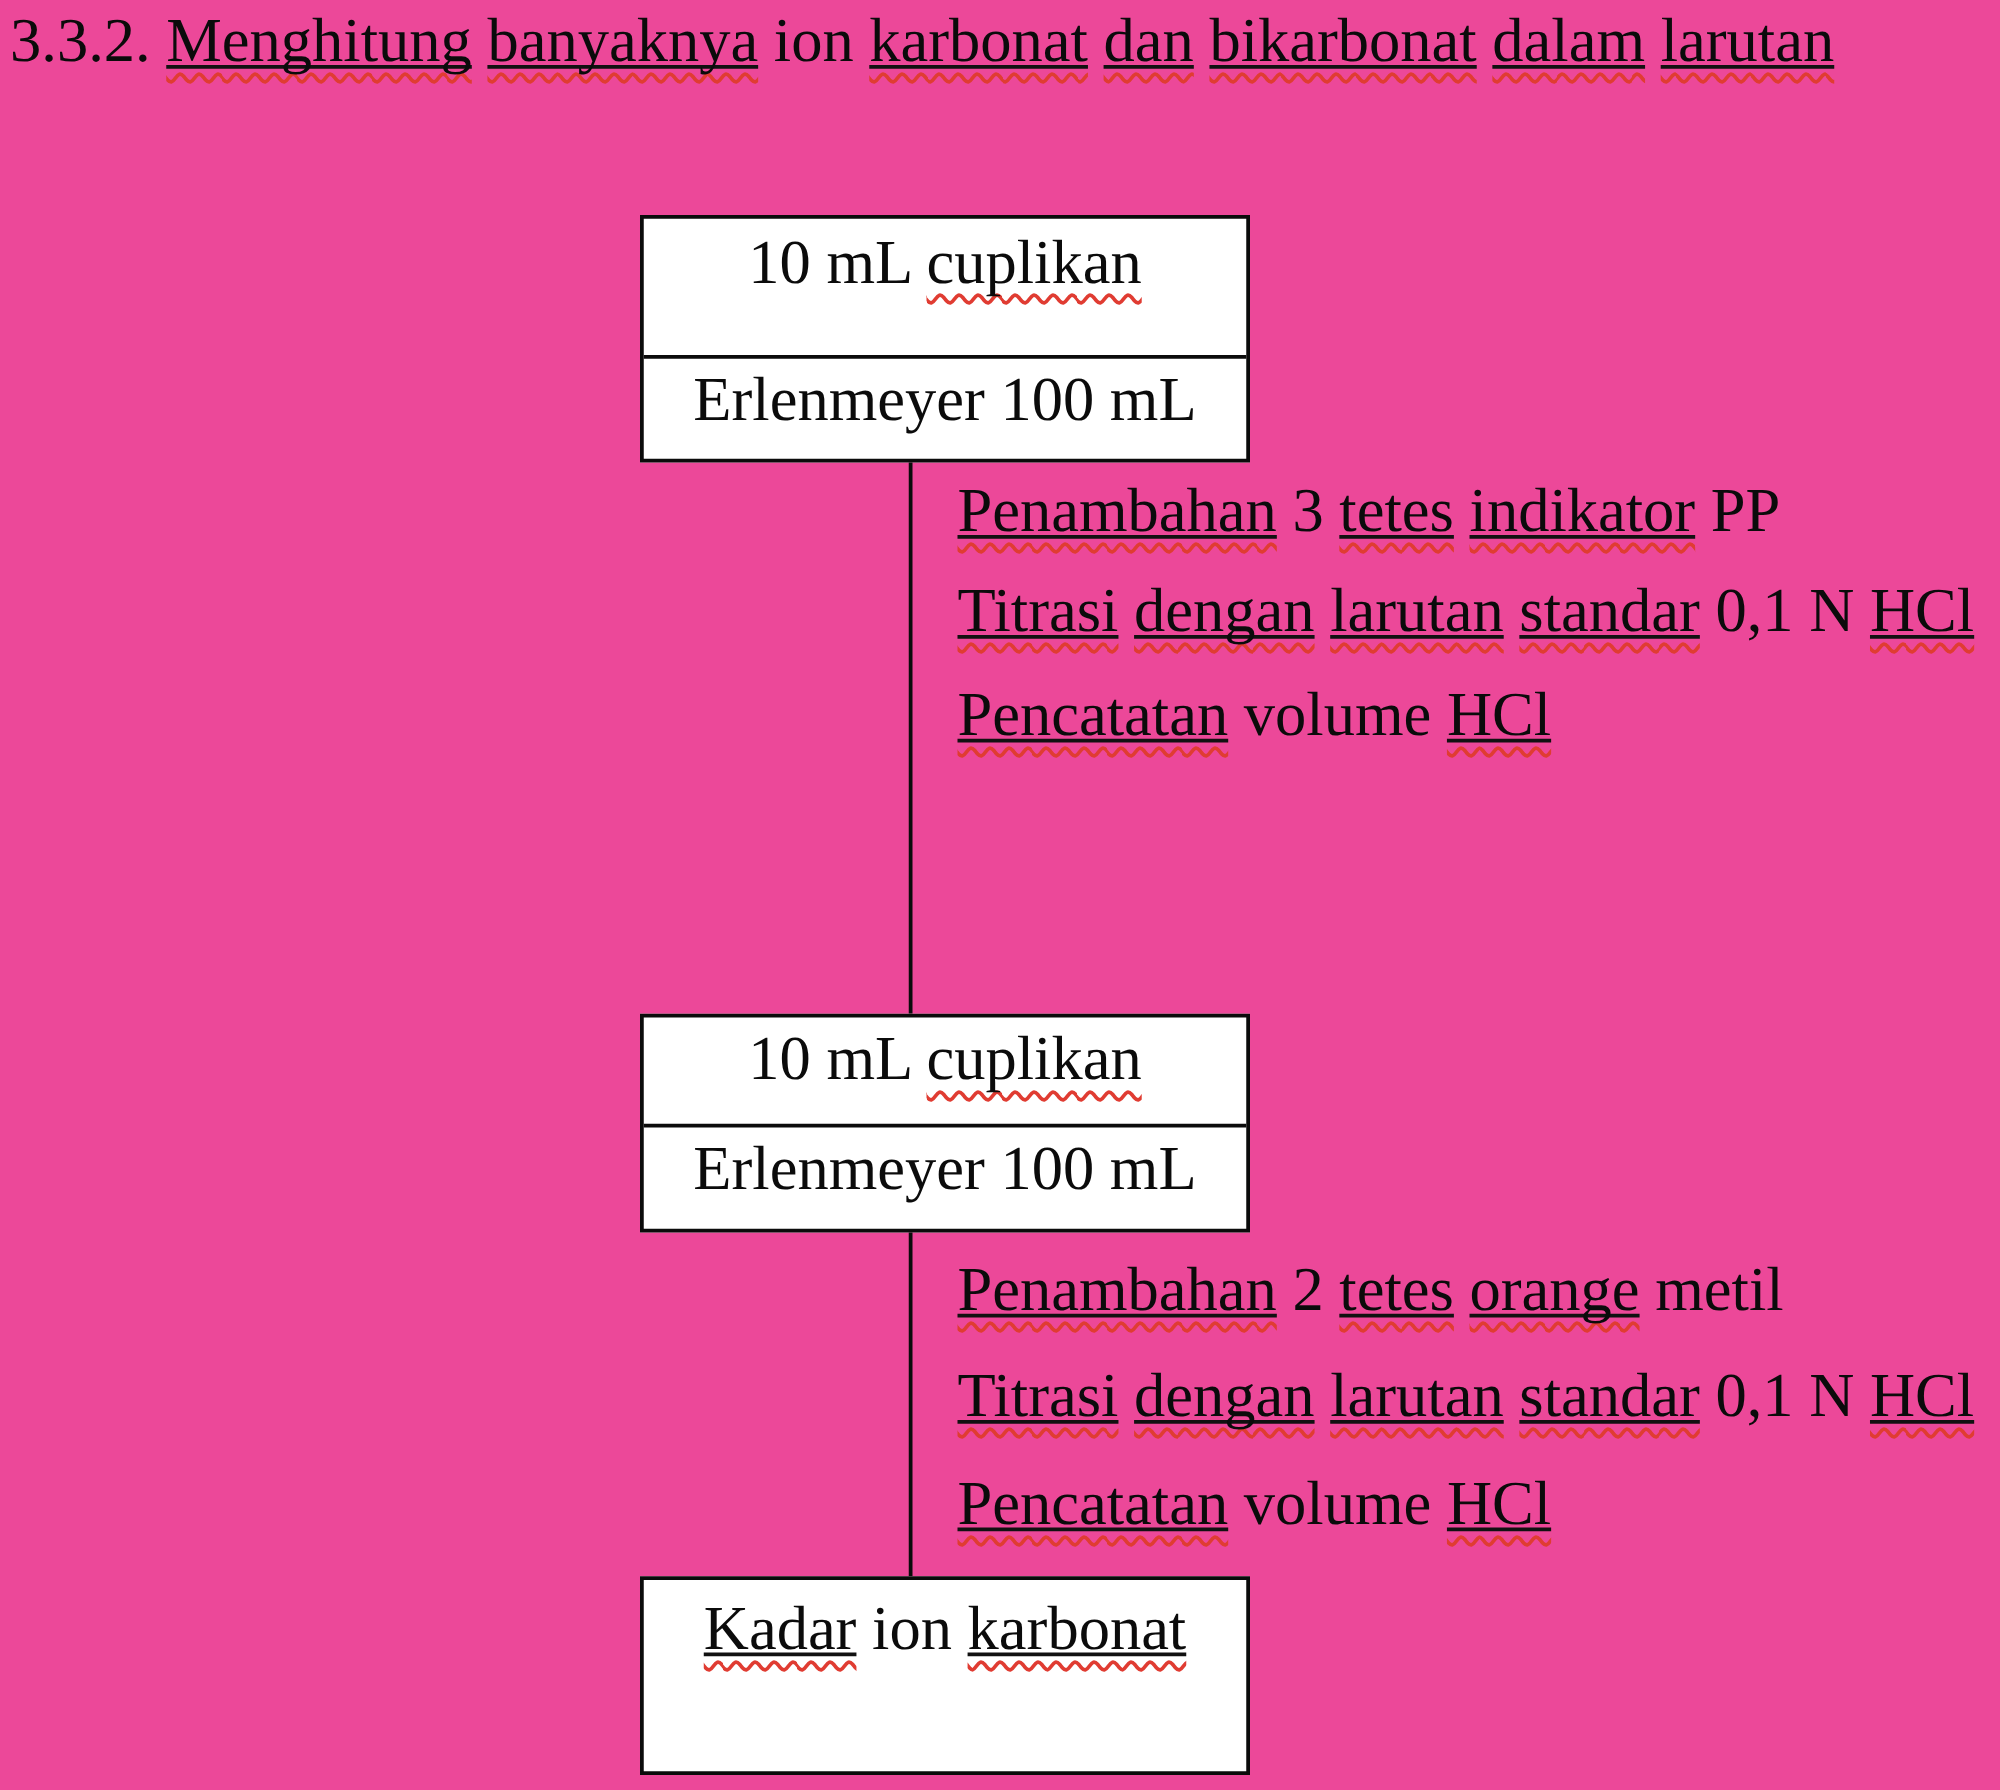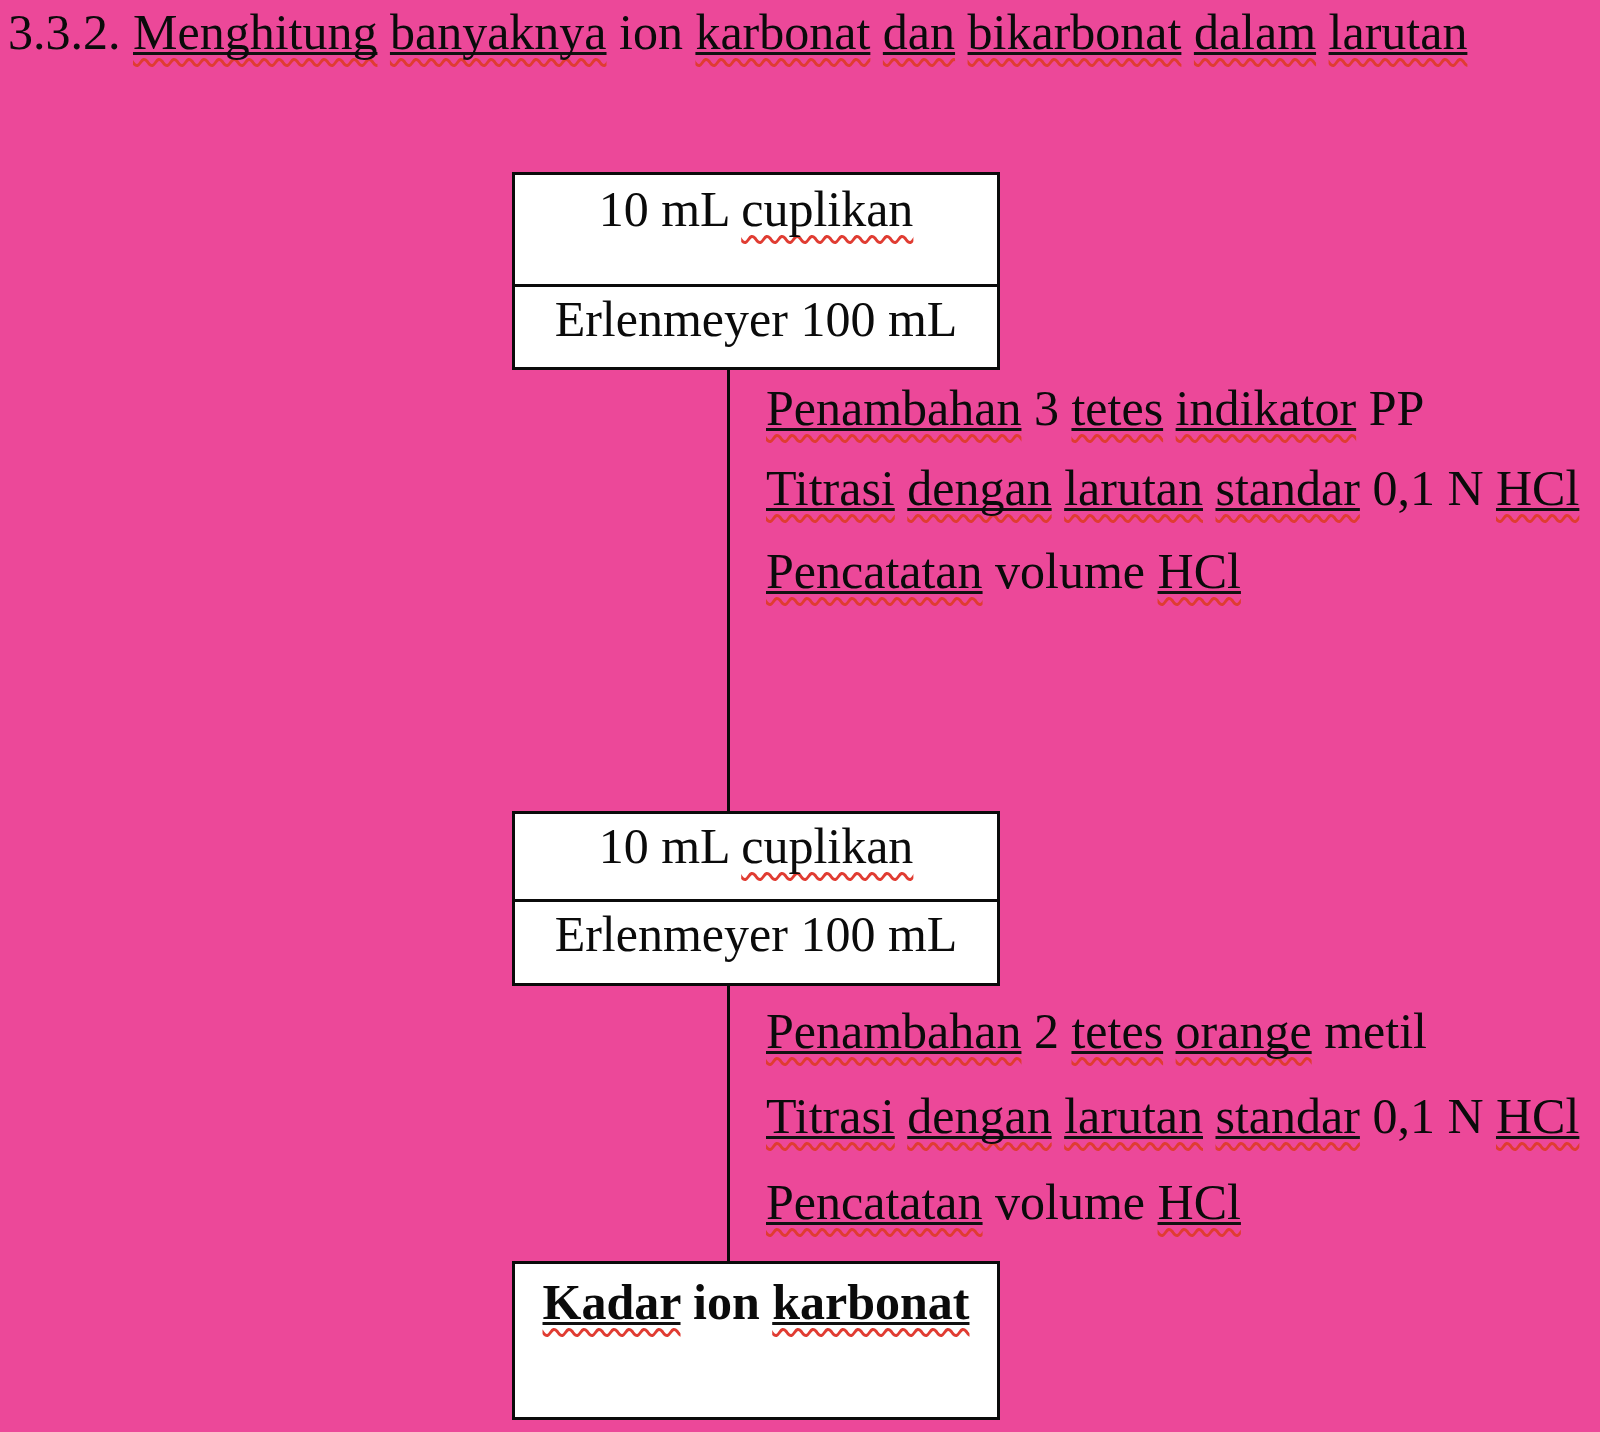--- a/index.html
+++ b/index.html
@@ -53,21 +53,20 @@
   .box1 .cell-top { height: 112px; border-bottom: 3px solid #0b0b0b; box-sizing: border-box; padding-top: 4px; }
   .box1 .cell-bottom { height: 80px; box-sizing: border-box; padding-top: 2px; }
   .box2 { top: 811px; height: 175px; }
   .box2 .cell-top { height: 88px; border-bottom: 3px solid #0b0b0b; box-sizing: border-box; padding-top: 2px; }
   .box2 .cell-bottom { height: 81px; box-sizing: border-box; padding-top: 2px; }
   .box3 {
     top: 1261px;
     height: 159px;
     padding-top: 5px;
     line-height: 67px;
-    font-weight: bold;
   }
   .vline {
     position: absolute;
     left: 727px;
     width: 3px;
     background: #0b0b0b;
   }
   .vline1 { top: 370px; height: 441px; }
   .vline2 { top: 986px; height: 275px; }
   .step {

